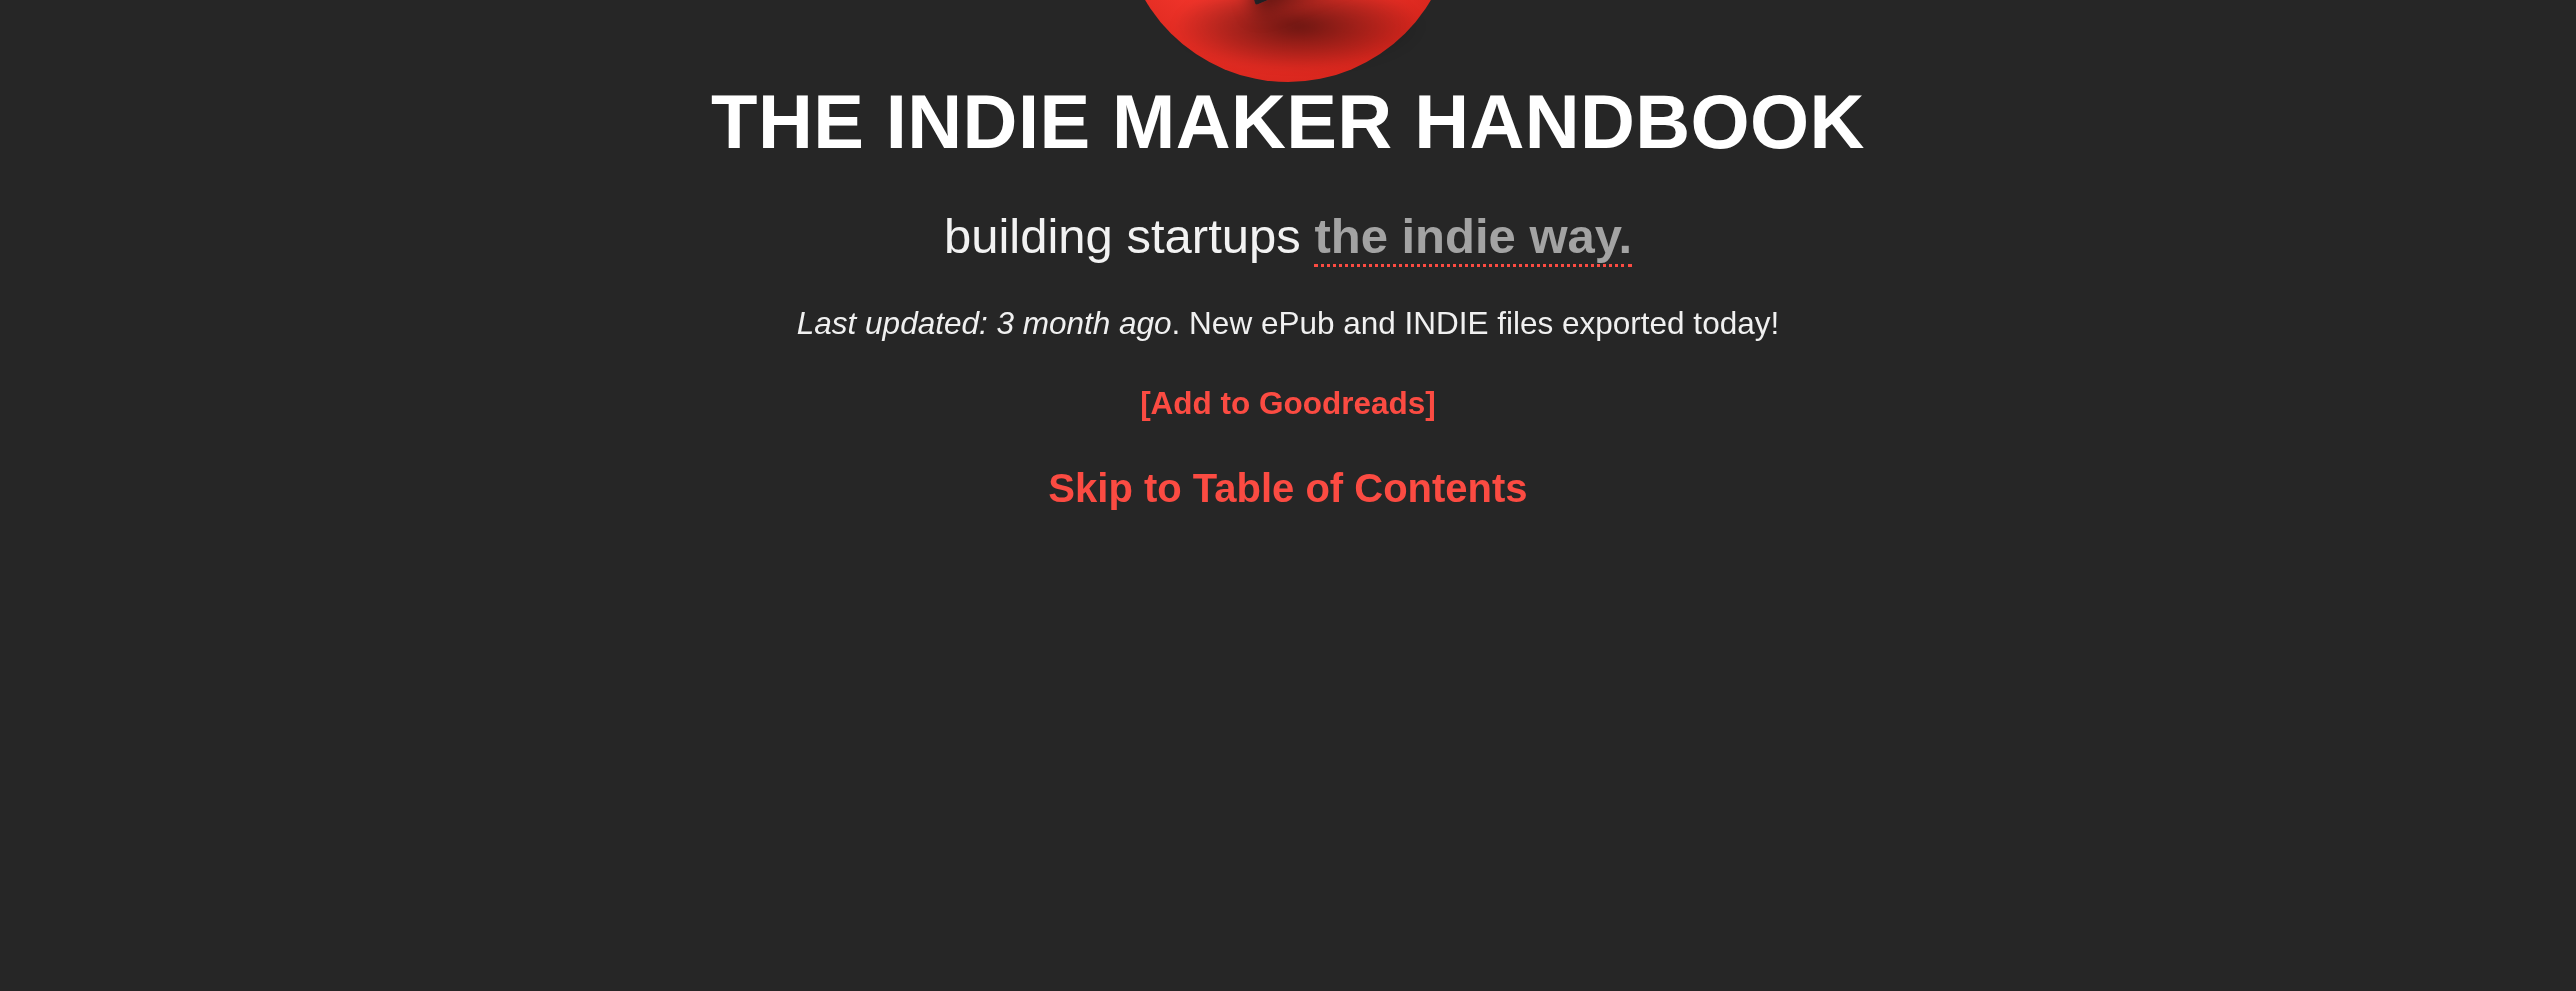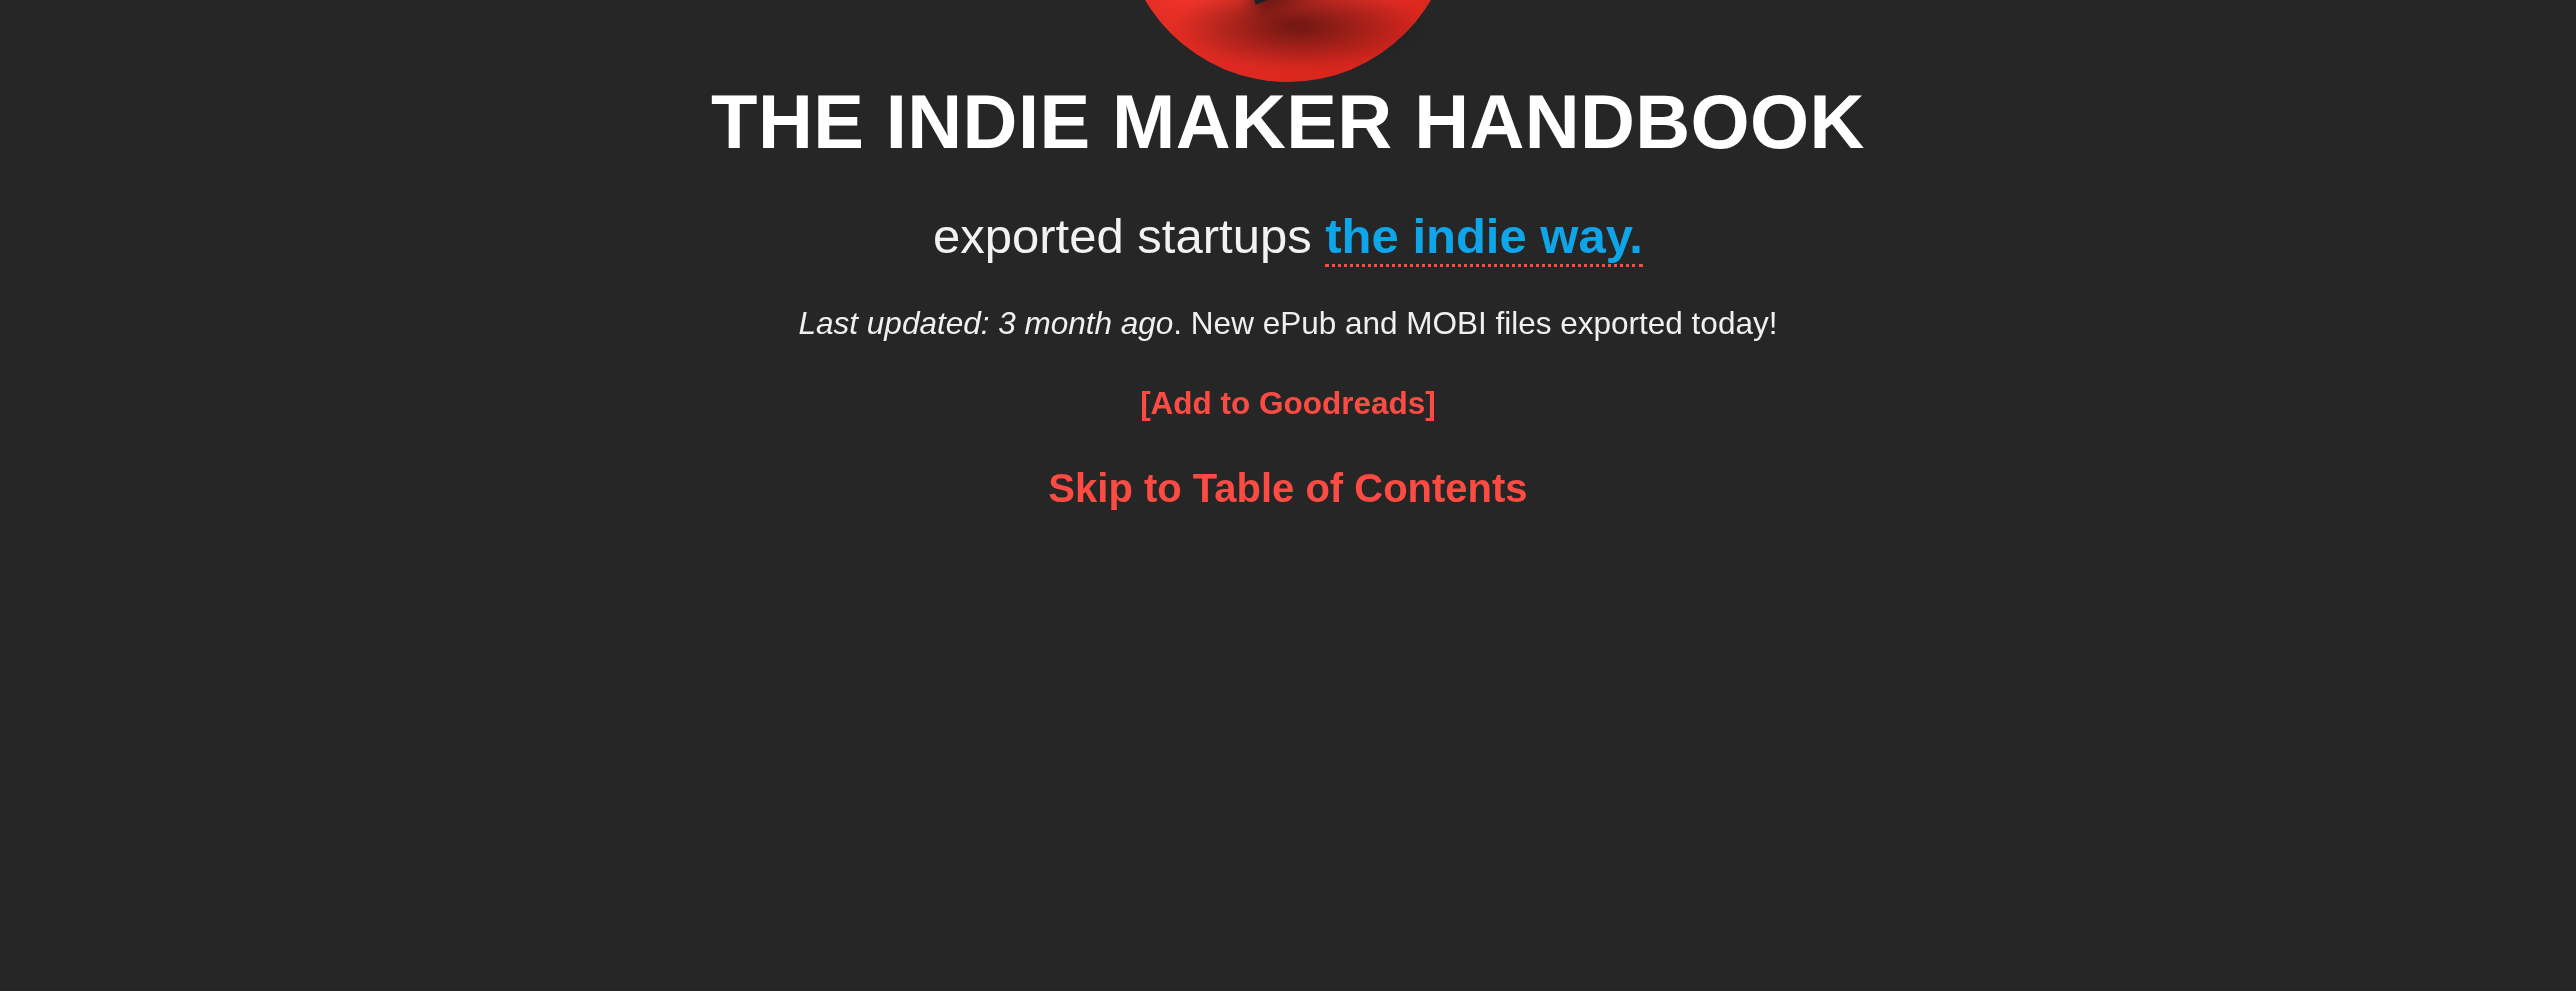--- a/index.html
+++ b/index.html
@@ -97,21 +97,21 @@
   .subtitle {
     margin: 0;
     padding-top: 46px;
     font-size: 49px;
     font-weight: 400;
     line-height: 1.15;
     color: #f2f2f2;
     text-align: center;
   }
   .subtitle .indie-link {
-    color: #0ea5e9;
+    color: #a3a3a3;
     font-weight: 700;
     text-decoration: none;
     border-bottom: 3.9px dotted #fb4b42;
     padding-bottom: 1.6px;
   }
 
   .updated {
     margin: 0;
     padding-top: 41px;
     font-size: 31.5px;
@@ -174,25 +174,25 @@
         
         
         
       </div>
     </div>
   </div>
 
   <h1 class="title">THE INDIE MAKER HANDBOOK</h1>
 
   <p class="subtitle">
-    <span>exported startups </span><a class="indie-link" href="#">the indie way.</a>
+    <span>building startups </span><a class="indie-link" href="#">the indie way.</a>
   </p>
 
   <p class="updated">
-    <em>Last updated: 3 month ago</em><span>. New ePub and MOBI files exported today!</span>
+    <em>Last updated: 3 month ago</em><span>. New ePub and INDIE files exported today!</span>
   </p>
 
 
   <p class="goodreads-line">
     <a class="goodreads-link" href="#">[Add to Goodreads]</a>
   </p>
 
   <p class="skip-line">
     <a class="skip-link" href="#">Skip to Table of Contents</a>
   </p>

